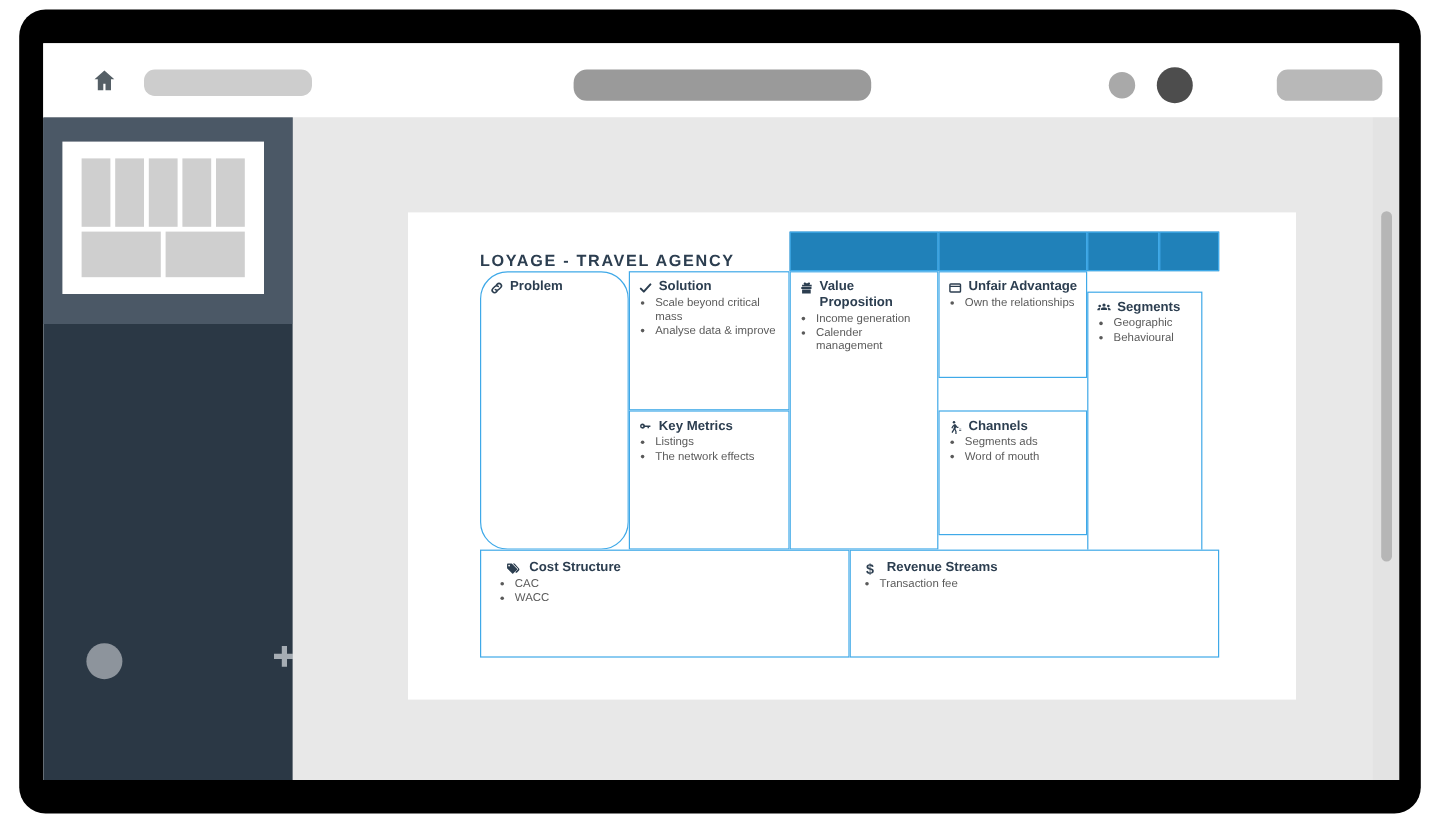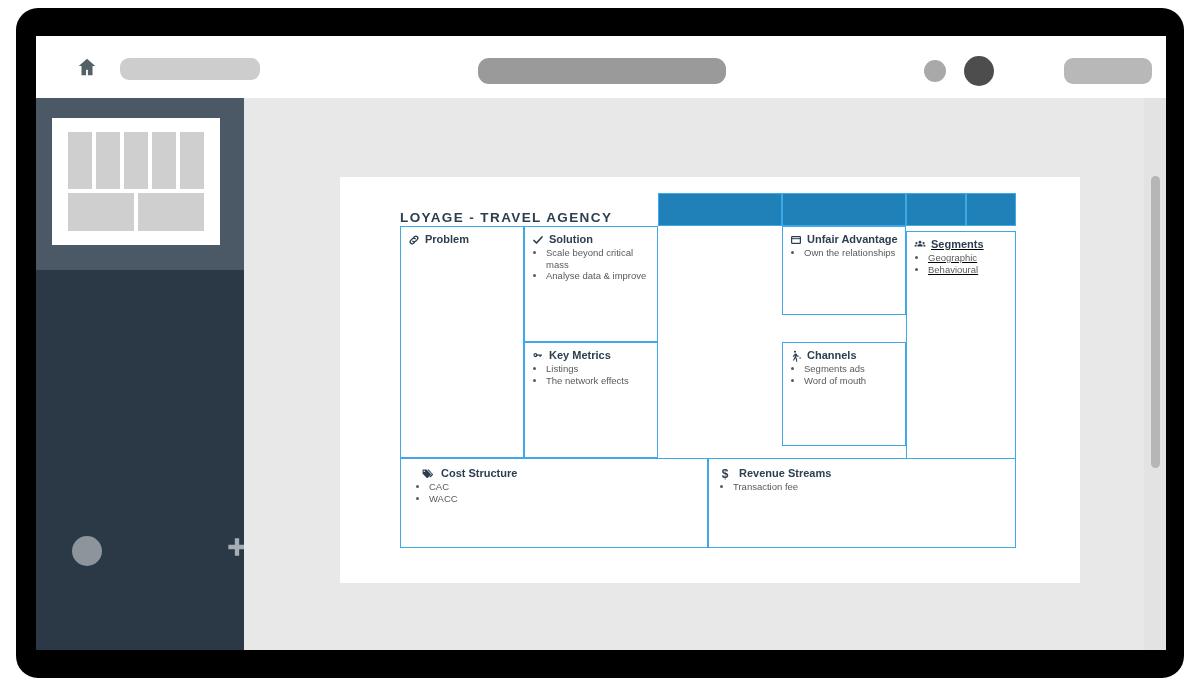--- a/index.html
+++ b/index.html
@@ -313,21 +313,21 @@
 
         <div id="canvas-title">LOYAGE - TRAVEL AGENCY</div>
 
         <div id="canvas-grid">
 
           <div class="blue-bar" style="left:258px; width:124px;"></div>
           <div class="blue-bar" style="left:382px; width:124px;"></div>
           <div class="blue-bar" style="left:506px; width:60px;"></div>
           <div class="blue-bar" style="left:566px; width:50px;"></div>
 
-          <div class="cell" style="left:0px; top:33px; width:124px; height:232px;">
+          <div class="cell" style="left:0px; top:33px; width:124px; height:232px;border-radius:23px;">
             <div class="cell-head">
               <span class="ico">
                 <svg viewBox="0 0 24 24" width="12" height="12" fill="none" stroke="currentColor" stroke-width="2.6" stroke-linecap="round">
                   <path d="M9.5 14.5a4 4 0 0 0 5.7 0l3.3-3.3a4 4 0 0 0-5.7-5.7l-1.4 1.4"></path>
                   <path d="M14.5 9.5a4 4 0 0 0-5.7 0l-3.3 3.3a4 4 0 0 0 5.7 5.7l1.4-1.4"></path>
                 </svg>
               </span>
               <span class="ttl">Problem</span>
             </div>
           </div>
@@ -355,20 +355,34 @@
                 </svg>
               </span>
               <span class="ttl">Key Metrics</span>
             </div>
             <ul class="cell-list">
               <li>Listings</li>
               <li>The network effects</li>
             </ul>
           </div>
 
+          <div class="cell" style="left:258px; top:33px; width:124px; height:232px;">
+            <div class="cell-head">
+              <span class="ico">
+                <svg viewBox="0 0 24 24" width="12" height="12" fill="currentColor">
+                  <path d="M3.5 10.5h17v3h-17zM4.8 14.5h14.4V21H4.8zM12 4.2c-.9-1.6-3-2-4-.9-1 1-.6 2.7.8 3.2h-4v3.2h16V6.5h-4c1.4-.5 1.8-2.2.8-3.2-1-1.1-3.1-.7-4 .9z"></path>
+                </svg>
+              </span>
+              <span class="ttl">Value Proposition</span>
+            </div>
+            <ul class="cell-list">
+              <li>Income generation</li>
+              <li>Calender management</li>
+            </ul>
+          </div>
 
           <div class="cell" style="left:382px; top:33px; width:124px; height:89px;">
             <div class="cell-head">
               <span class="ico">
                 <svg viewBox="0 0 24 24" width="12" height="12" fill="none" stroke="currentColor" stroke-width="2.4">
                   <rect x="3.2" y="5.2" width="17.6" height="13.6" rx="1.4"></rect>
                   <path d="M3.2 9.4h17.6" stroke-width="2"></path>
                 </svg>
               </span>
               <span class="ttl">Unfair Advantage</span>
@@ -388,21 +402,21 @@
                 </svg>
               </span>
               <span class="ttl">Channels</span>
             </div>
             <ul class="cell-list">
               <li>Segments ads</li>
               <li>Word of mouth</li>
             </ul>
           </div>
 
-          <div class="cell" style="left:506px; top:38px; width:110px; height:232px;text-decoration:underline;">
+          <div class="cell" style="left:506px; top:50px; width:96px; height:232px;">
             <div class="cell-head">
               <span class="ico">
                 <svg viewBox="0 0 24 24" width="12" height="12" fill="currentColor">
                   <circle cx="12" cy="6.4" r="2.7"></circle>
                   <circle cx="4.8" cy="8.2" r="2.2"></circle>
                   <circle cx="19.2" cy="8.2" r="2.2"></circle>
                   <path d="M12 10.2c-3.1 0-5.2 1.6-5.2 3.4v1.2h10.4v-1.2c0-1.8-2.1-3.4-5.2-3.4z"></path>
                   <path d="M4.8 11.4c-2.3 0-3.9 1.2-3.9 2.5v1h4.2v-1.3c0-.8.4-1.6 1.1-2.1a6 6 0 0 0-1.4-.1zM19.2 11.4c-.5 0-1 0-1.4.1.7.5 1.1 1.3 1.1 2.1v1.3h4.2v-1c0-1.3-1.6-2.5-3.9-2.5z"></path>
                 </svg>
               </span>

